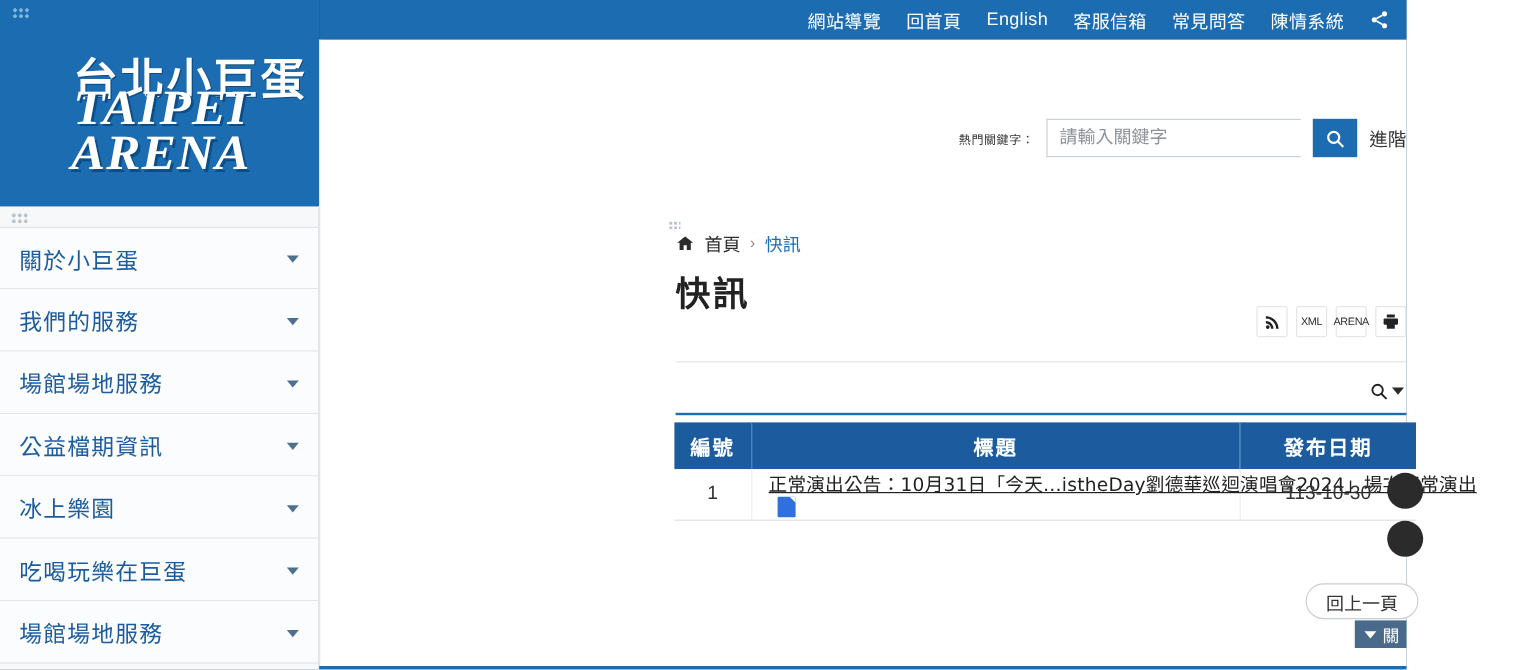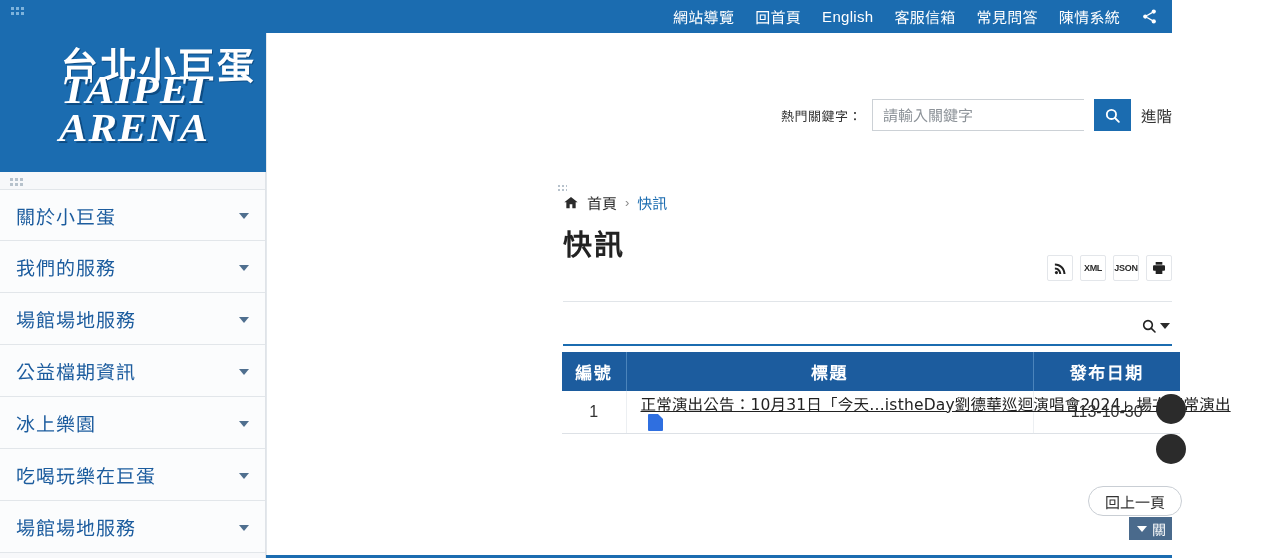--- a/index.html
+++ b/index.html
@@ -120,21 +120,21 @@
   
   .fmt-icons {
     position: absolute; top: 222px; right: 0;
     display: flex; gap: 7px;
   }
   .fmt-btn {
     width: 26px; height: 26px; border: 1px solid #e3e6ea; background: #fff;
     display: flex; align-items: center; justify-content: center;
     cursor: pointer; border-radius: 2px;
   }
-  .fmt-txt { font-size: 9px; font-weight: 700; color: #2b2b2b; letter-spacing: -.3px; }
+  .fmt-txt { font-size: 9px; font-weight: 400; color: #2b2b2b; letter-spacing: -.3px; }
 
   
   .filter-toggle {
     position: absolute; top: 285px; right: 2px;
     display: flex; align-items: center; gap: 3px; cursor: pointer;
   }
   .filter-caret {
     width: 0; height: 0;
     border-left: 5px solid transparent; border-right: 5px solid transparent;
     border-top: 6px solid #2b2b2b;
@@ -212,28 +212,28 @@
     position: absolute; left: 266px; right: 0; bottom: 0; height: 3px;
     background: #1b6cb0;
   }
 
   
   .searchbar {
     position: absolute; top: 66px; right: 0;
     display: flex; align-items: center; gap: 10px;
   }
   .search-label {
-    font-size: 13px; color: #333; letter-spacing: .5px;
+    font-size: 10px; color: #333; letter-spacing: .5px;
     font-family: "DejaVu Sans", sans-serif;
   }
   .search-field {
     width: 212px; height: 32px;
     border: 1px solid #ccd1d6; border-right: none;
     padding: 0 10px; font-size: 15px; color: #666;
-    font-family: Liberation Sans, sans-serif; outline: none;
+    font-family: Liberation Mono, monospace; outline: none;
   }
   .search-field::placeholder { color: #8d9399; }
   .search-go {
     width: 37px; height: 32px; background: #1b6cb0; border: none;
     display: flex; align-items: center; justify-content: center;
     cursor: pointer;
   }
   .adv-link {
     font-size: 15.5px; color: #333; text-decoration: none;
     white-space: nowrap; font-family: "DejaVu Sans", sans-serif;
@@ -337,21 +337,21 @@
         <svg width="15" height="15" viewBox="0 0 24 24" fill="#222">
           <circle cx="5.5" cy="18.5" r="2.5"></circle>
           <path d="M3 10.5v3.2c3.9 0 7 3.1 7 7h3.2C13.2 15.2 8.6 10.5 3 10.5z"></path>
           <path d="M3 4v3.2c7.6 0 13.7 6.1 13.7 13.6H20C20 11.5 12.4 4 3 4z"></path>
         </svg>
       </div>
       <div class="fmt-btn">
         <span class="fmt-txt">XML</span>
       </div>
       <div class="fmt-btn">
-        <span class="fmt-txt">JSON</span>
+        <span class="fmt-txt">ARENA</span>
       </div>
       <div class="fmt-btn">
         <svg width="16" height="16" viewBox="0 0 24 24" fill="#222">
           <path d="M7 3h10v4H7z"></path>
             <rect x="3" y="8" width="18" height="8" rx="1.5"></rect>
             <path d="M7 15h10v6H7z"></path>
         </svg>
       </div>
     </div>
 

